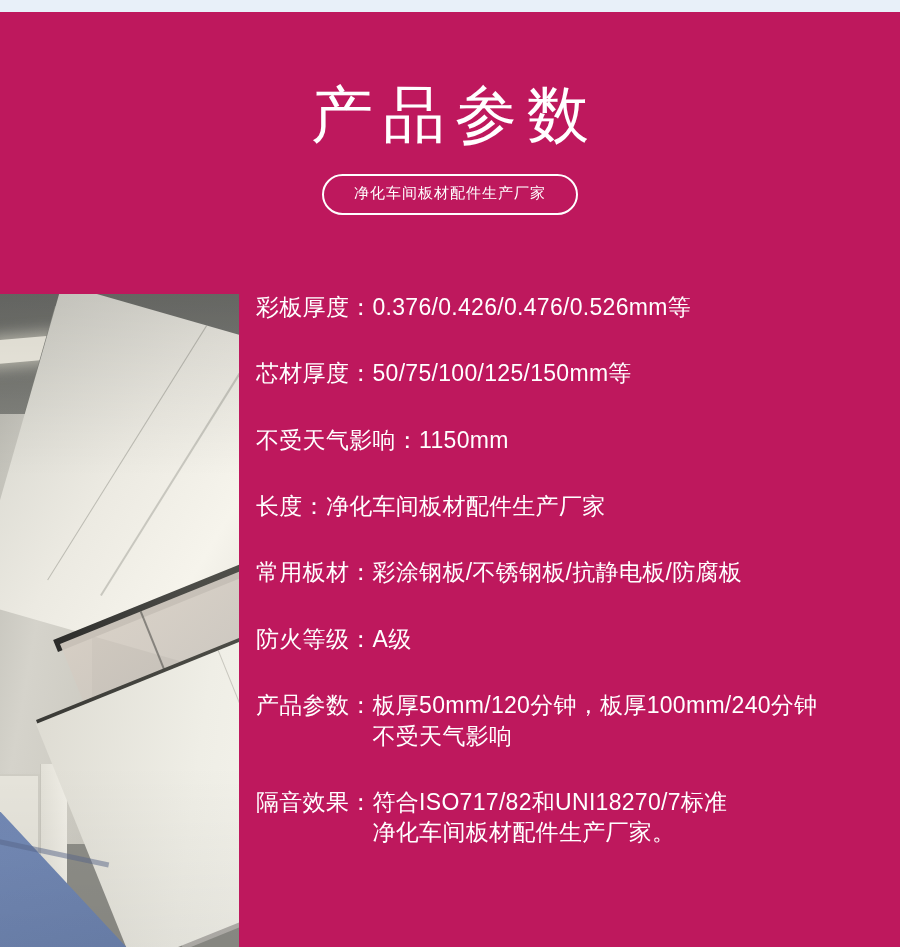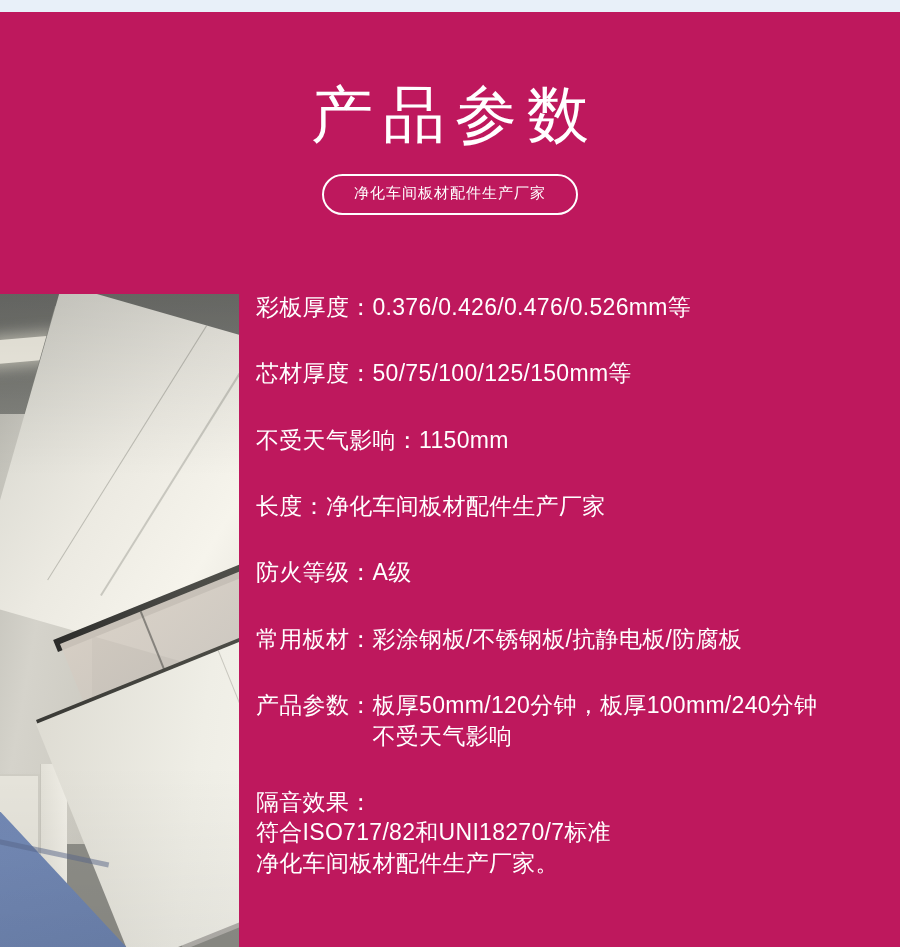--- a/index.html
+++ b/index.html
@@ -239,21 +239,21 @@
 
   .spec-row {
     display: flex;
     align-items: flex-start;
     margin-bottom: 36px;
     color: #ffffff;
     font-size: 23px;
     line-height: 1.32;
     letter-spacing: 0.3px;
   }
-  .spec-row:last-child { margin-bottom: 4px; flex-direction: column; }
+  .spec-row:last-child { margin-bottom: 4px; }
 
   .spec-label {
     flex: 0 0 auto;
     white-space: nowrap;
   }
 
   .spec-value {
     flex: 1 1 auto;
     white-space: pre-line;
   }
@@ -315,27 +315,27 @@
       <span class="spec-value">1150mm</span>
     </div>
 
 
     <div class="spec-row">
       <span class="spec-label">长度：</span>
       <span class="spec-value">净化车间板材配件生产厂家</span>
     </div>
 
     <div class="spec-row">
+      <span class="spec-label">常用板材：</span>
+      <span class="spec-value">彩涂钢板/不锈钢板/抗静电板/防腐板</span>
+    </div>
+
+    <div class="spec-row">
       <span class="spec-label">防火等级：</span>
       <span class="spec-value">A级</span>
-    </div>
-
-    <div class="spec-row">
-      <span class="spec-label">常用板材：</span>
-      <span class="spec-value">彩涂钢板/不锈钢板/抗静电板/防腐板</span>
     </div>
 
     <div class="spec-row">
       <span class="spec-label">产品参数：</span>
       <span class="spec-value">板厚50mm/120分钟，板厚100mm/240分钟
 不受天气影响</span>
     </div>
 
     <div class="spec-row">
       <span class="spec-label">隔音效果：</span>

